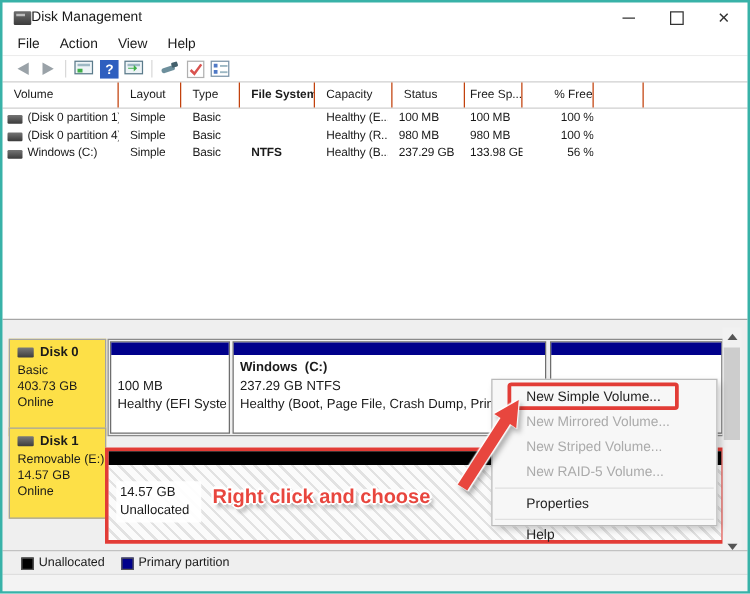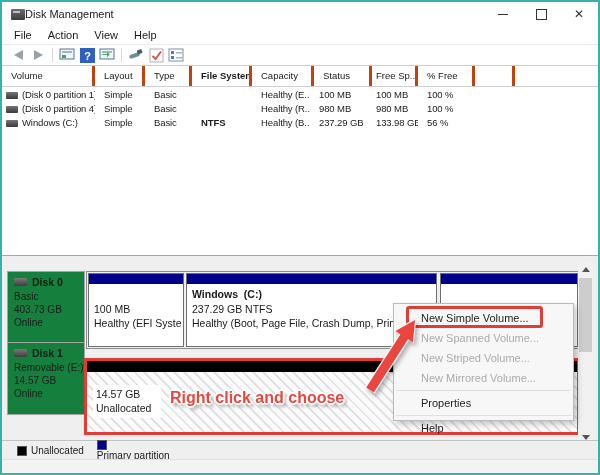--- a/index.html
+++ b/index.html
@@ -29,32 +29,32 @@
   .toolbar{position:absolute;left:2px;top:45px;right:2px;height:20px;background:#fff;display:flex;align-items:center;padding-left:6px;}
   .tool-btn{width:20px;height:18px;display:flex;align-items:center;justify-content:center;}
   .tool-sep{width:1px;height:14px;background:#d9d9d9;margin:0 4px;}
   .arr{width:0;height:0;border-top:5px solid transparent;border-bottom:5px solid transparent;}
   .arr-left{border-right:9px solid #9aa2a8;}
   .arr-right{border-left:9px solid #9aa2a8;}
 
   
   .list-area{position:absolute;left:2px;top:65px;right:2px;height:190px;background:#fff;border-top:1px solid #cfcfcf;}
   .thead{position:absolute;left:0;top:0;right:0;height:20px;display:flex;border-bottom:1px solid #cfcfcf;font-size:9.5px;}
-  .th{line-height:20px;padding-left:9px;border-right:3px solid #c2410c;box-sizing:border-box;white-space:nowrap;overflow:hidden;}
+  .th{line-height:20px;padding-left:9px;border-right:1px solid #c2410c;box-sizing:border-box;white-space:nowrap;overflow:hidden;}
   .trow{position:absolute;left:0;right:0;height:14px;display:flex;font-size:9.5px;letter-spacing:-0.1px;}
   .td{line-height:14px;padding-left:9px;box-sizing:border-box;white-space:nowrap;overflow:hidden;}
-  .c0{width:93px;}.c1{width:50px;}.c2{width:47px;}.c3{width:60px;font-weight:bold;}.c4{width:58px;}.c5{width:62px;}.c6{width:46px;padding-left:4px!important;}.c7{width:57px;}.c8{width:40px;}.cf{flex:1;border-right:none!important;}
+  .c0{width:93px;}.c1{width:50px;}.c2{width:47px;}.c3{width:60px;font-weight:bold;}.c4{width:58px;}.c5{width:62px;}.c6{width:46px;padding-left:4px!important;}.c7{width:57px;text-align:right;}.c8{width:40px;}.cf{flex:1;border-right:none!important;}
   .vol-cell{display:flex;align-items:center;padding-left:4px!important;}
   .vol-ico{width:12px;height:7px;background:linear-gradient(#757575,#3a3a3a);border-radius:1px;margin-right:4px;flex:0 0 auto;}
 
   
   .divider{position:absolute;left:2px;top:255px;right:2px;height:1px;background:#a6a6a6;}
   .lower{position:absolute;left:2px;top:256px;right:2px;bottom:2px;background:#efefef;}
 
-  .disk-label{position:absolute;background:#15803d;border:1px solid #a3a3a3;box-sizing:border-box;font-size:10px;padding:4px 0 0 6px;}
+  .disk-label{position:absolute;background:#fde047;border:1px solid #a3a3a3;box-sizing:border-box;font-size:10px;padding:4px 0 0 6px;}
   .disk-label .dname{font-weight:bold;font-size:10.5px;display:flex;align-items:center;margin-bottom:2px;}
   .disk-ico{width:13px;height:8px;background:linear-gradient(#7a7a7a,#3d3d3d);border-radius:1px;margin-right:5px;}
   .disk-label div.meta{line-height:13px;}
 
   .graphic{position:absolute;border:1px solid #8a8a8a;box-sizing:border-box;background:#efefef;}
   .part{position:absolute;top:1px;bottom:1px;border:1px solid #6e6e6e;box-sizing:border-box;background:#fff;}
   .part-bar{position:absolute;left:0;right:0;top:0;height:10px;}
   .bar-navy{background:#00008b;}
   .pline{position:absolute;left:5px;right:2px;font-size:10.5px;white-space:pre;overflow:hidden;}
   .pl1{top:14px;font-weight:bold;}
@@ -75,21 +75,21 @@
   .tri-up{width:0;height:0;border-left:4px solid transparent;border-right:4px solid transparent;border-bottom:5px solid #555;}
   .tri-down{width:0;height:0;border-left:4px solid transparent;border-right:4px solid transparent;border-top:5px solid #555;}
   .sb-thumb{position:absolute;left:1px;width:13px;top:16px;height:74px;background:#cdcdcd;}
 
   
   .legend{position:absolute;left:2px;top:440px;right:2px;height:19px;background:#efefef;border-top:1px solid #c2c2c2;display:flex;align-items:center;font-size:10px;}
   .swatch{width:10px;height:10px;border:1px solid #555;box-sizing:border-box;margin-right:4px;}
   .sw-black{background:#000;}
   .sw-navy{background:#00008b;}
   .legend .lg1{margin-left:15px;display:flex;align-items:center;}
-  .legend .lg2{margin-left:13px;display:flex;align-items:flex-start;flex-direction:column;}
+  .legend .lg2{margin-left:13px;display:flex;align-items:flex-end;}
   .statusbar{position:absolute;left:2px;top:459px;right:2px;height:14px;background:#f3f3f3;border-top:1px solid #dedede;}
 
   
   .ctx-menu{position:absolute;left:393px;top:303px;width:181px;height:118px;background:#f7f7f7;border:1px solid #bababa;box-sizing:border-box;box-shadow:3px 3px 6px rgba(0,0,0,0.22);z-index:20;padding-top:4px;}
   .cm-item{height:20px;line-height:20px;padding-left:27px;font-size:11px;color:#1f1f1f;white-space:nowrap;}
   .cm-item.disabled{color:#ababab;}
   .cm-sep{height:1px;background:#e0e0e0;margin:2px 2px;}
 
   .red-box{position:absolute;left:406px;top:306px;width:137px;height:22px;border:3px solid #e23c36;border-radius:3px;box-sizing:border-box;z-index:25;}
 
@@ -306,23 +306,23 @@
     </span>
   <span class="lg2">
       <span class="swatch sw-navy"></span>
       <span>Primary partition</span>
     </span>
 </div>
 <div class="statusbar"></div>
 
 <div class="ctx-menu">
   <div class="cm-item">New Simple Volume...</div>
-  <div class="cm-item disabled">New Spanned Volume...</div>
+  <div class="cm-item disabled">New Mirrored Volume...</div>
   <div class="cm-item disabled">New Striped Volume...</div>
-  <div class="cm-item disabled">New Mirrored Volume...</div>
+  <div class="cm-item disabled">New RAID-5 Volume...</div>
   <div class="cm-sep"></div>
   <div class="cm-item">Properties</div>
   <div class="cm-sep"></div>
   <div class="cm-item">Help</div>
 </div>
 
 <div class="red-box"></div>
 
 <svg class="arrow-svg" viewBox="0 0 600 475">
   <polygon class="arrow-poly" points="366.2,387.6 400.4,334.4 395.4,331.1 415,320 413,342.5 408,339.2 373.8,392.4" style="filter:drop-shadow(1px 1px 0 rgba(255,255,255,0.9)) drop-shadow(-1px -1px 0 rgba(255,255,255,0.9)) drop-shadow(2px 3px 2px rgba(0,0,0,0.3));"></polygon>

